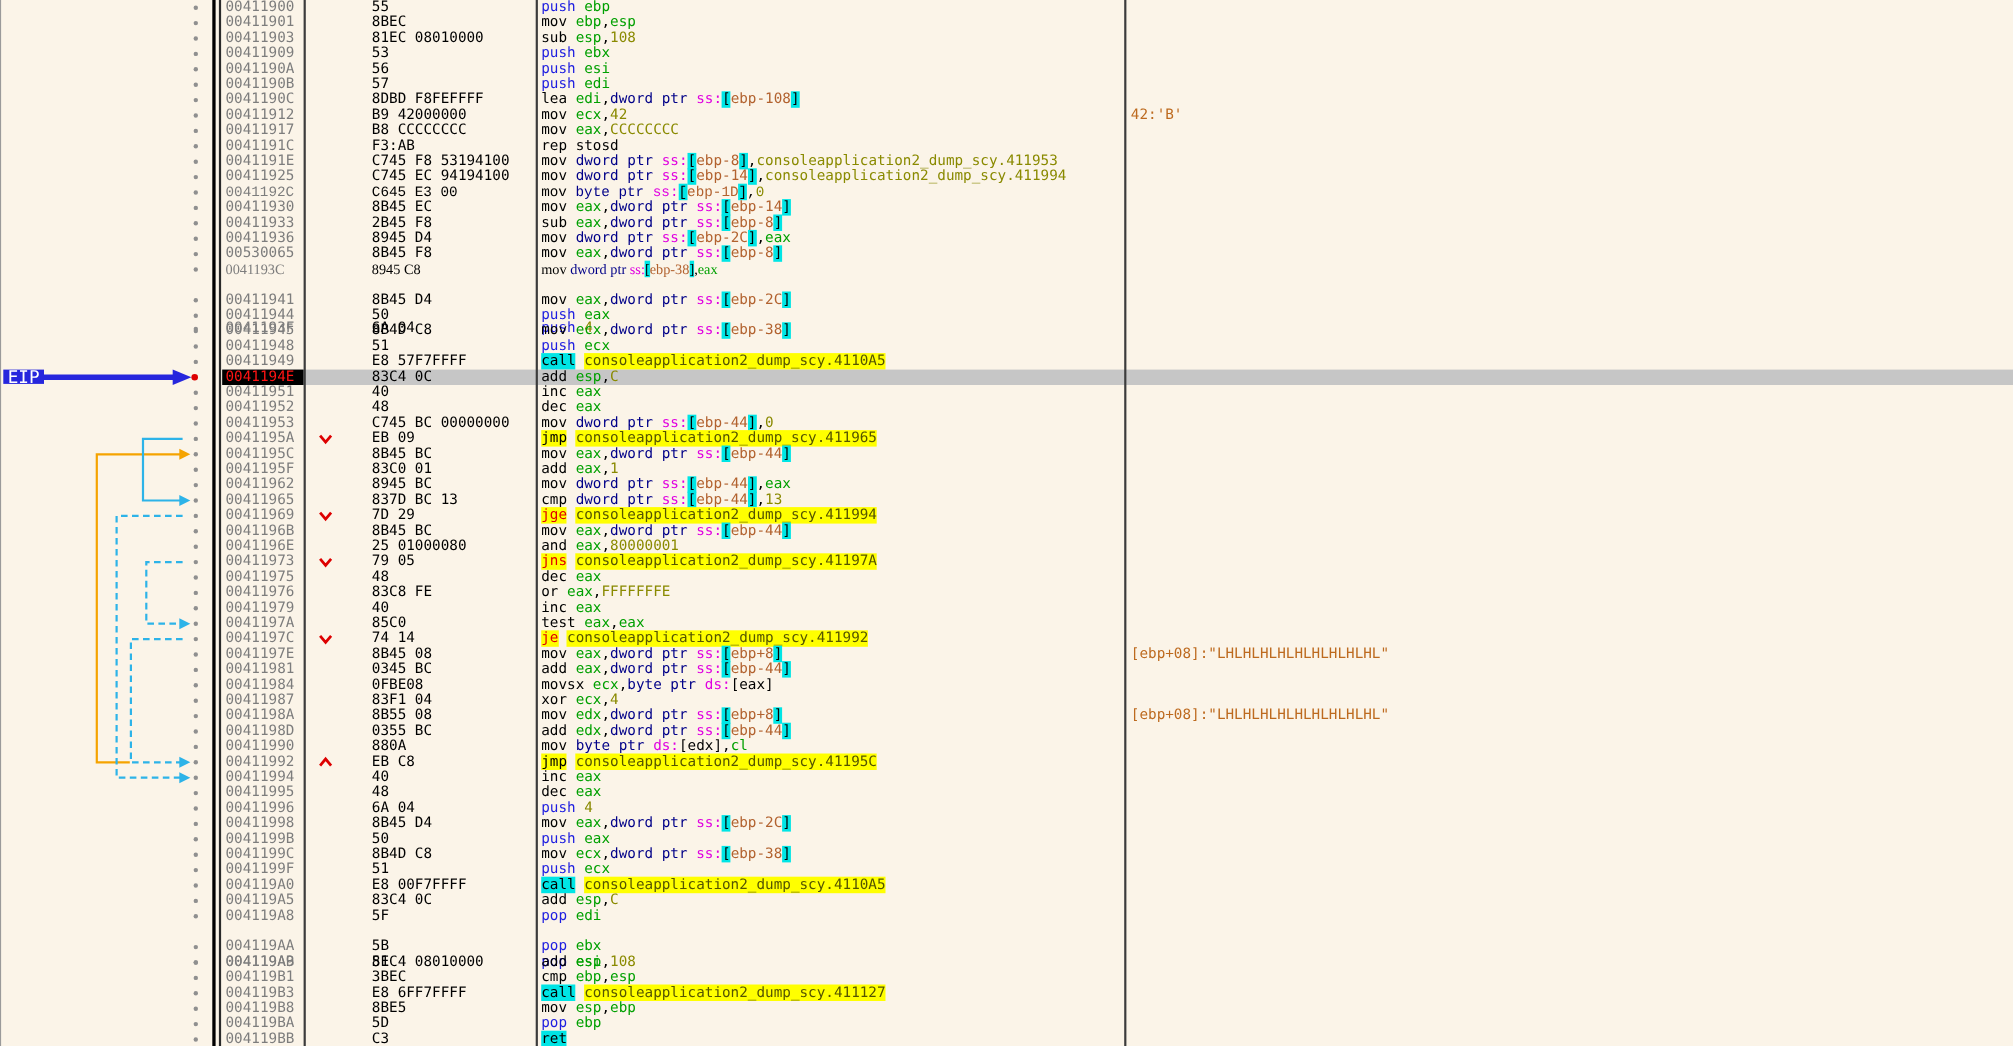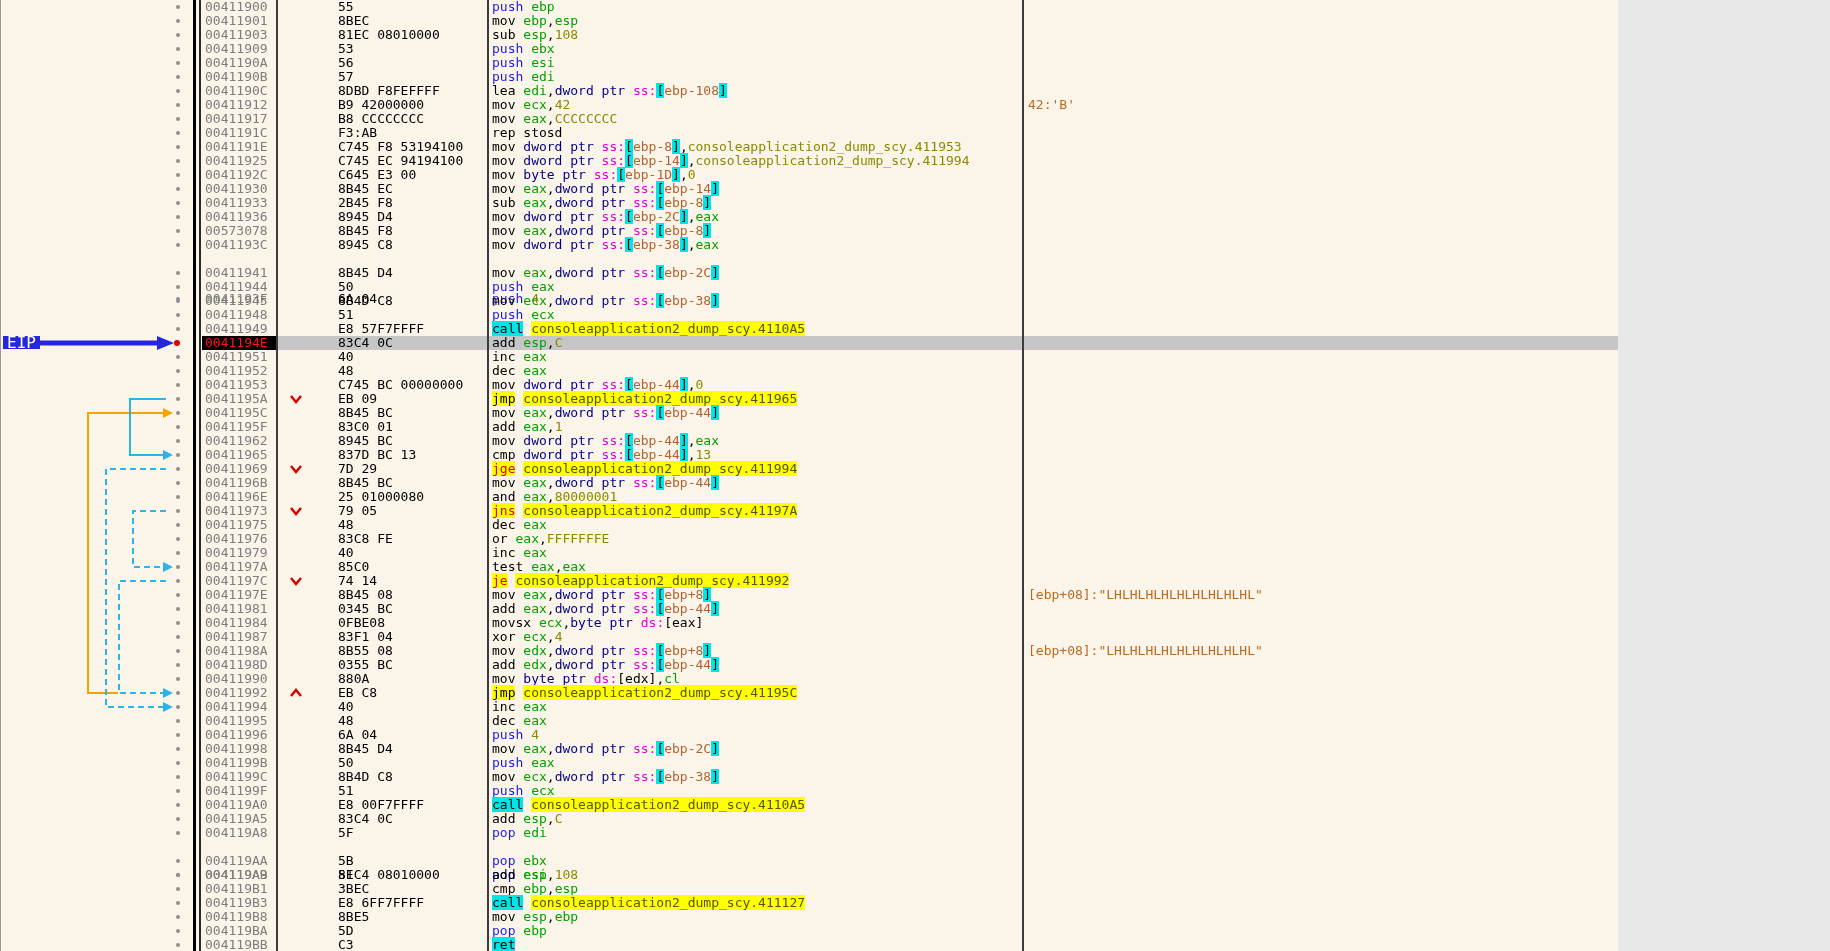--- a/index.html
+++ b/index.html
@@ -1,17 +1,17 @@
 <!DOCTYPE html>
 <html style="--bg: #fbf4e8; --addr_gray: #7d7d7d; --blue: #1d1de0; --green: #00a000; --olive: #8a8a00; --navy: #000088; --magenta: #e000e0; --sienna: #b2622f; --cyan_bg: #00e5e5; --yellow_bg: #ffff00; --target_olive: #555500; --jcc_red: #e00000; --comment: #bd6a1f; --band: #c6c6c6; --eip_blue: #2626dd; --eip_addr_bg: #000000; --eip_addr_fg: #ff1414; --arrow_cyan: #2db3e8; --arrow_orange: #f5a300; --caret_red: #dd0000; --border: #3c3c3c; --border_heavy: #000000; --edge: #9a9a9a;"><head>
 <meta charset="utf-8">
 <style>
   html,body{margin:0;padding:0;background:#e8e8e8;}
   .canvas{
-    position:relative;width:1618px;height:951px;overflow:hidden;
+    position:relative;width:1830px;height:951px;overflow:hidden;
     background:var(--bg,#fbf4e8);
     font-family:"DejaVu Sans Mono","Liberation Mono",monospace;
     font-size:13px;
   }
   .sep{position:absolute;top:0;height:951px;z-index:4;}
   .sep-edge{left:0;width:1px;background:var(--edge,#9a9a9a);}
   .sep-heavy{left:193px;width:3px;background:var(--border_heavy,#000);}
   .sep-thin2{left:199px;width:2px;background:#2a2a2a;}
   .sep-addr{left:276px;width:2px;background:var(--border,#3c3c3c);}
   .sep-bytes{left:487px;width:2px;background:var(--border,#3c3c3c);}
@@ -157,21 +157,21 @@
         <span class="cell addr">0041191E</span>
         <span class="cell bytes">C745 F8 53194100</span>
         <span class="cell code"><span class="k-mn">mov </span><span class="k-pt">dword ptr </span><span class="k-se">ss:</span><span class="k-lb">[</span><span class="k-in">ebp-8</span><span class="k-rb">]</span><span class="k-mn">,</span><span class="k-nm">consoleapplication2_dump_scy.411953</span></span>
       </div>
       <div class="row" style="top: 154px;">
         <span class="bullet"></span>
         <span class="cell addr">00411925</span>
         <span class="cell bytes">C745 EC 94194100</span>
         <span class="cell code"><span class="k-mn">mov </span><span class="k-pt">dword ptr </span><span class="k-se">ss:</span><span class="k-lb">[</span><span class="k-in">ebp-14</span><span class="k-rb">]</span><span class="k-mn">,</span><span class="k-nm">consoleapplication2_dump_scy.411994</span></span>
       </div>
-      <div class="row" style="top: 168px;">
+      <div class="row" style="top: 168px; font-family: Liberation Mono, monospace;">
         <span class="bullet"></span>
         <span class="cell addr">0041192C</span>
         <span class="cell bytes">C645 E3 00</span>
         <span class="cell code"><span class="k-mn">mov </span><span class="k-pt">byte ptr </span><span class="k-se">ss:</span><span class="k-lb">[</span><span class="k-in">ebp-1D</span><span class="k-rb">]</span><span class="k-mn">,</span><span class="k-nm">0</span></span>
       </div>
       <div class="row" style="top: 182px;">
         <span class="bullet"></span>
         <span class="cell addr">00411930</span>
         <span class="cell bytes">8B45 EC</span>
         <span class="cell code"><span class="k-mn">mov </span><span class="k-rg">eax</span><span class="k-mn">,</span><span class="k-pt">dword ptr </span><span class="k-se">ss:</span><span class="k-lb">[</span><span class="k-in">ebp-14</span><span class="k-rb">]</span></span>
@@ -183,25 +183,25 @@
         <span class="cell code"><span class="k-mn">sub </span><span class="k-rg">eax</span><span class="k-mn">,</span><span class="k-pt">dword ptr </span><span class="k-se">ss:</span><span class="k-lb">[</span><span class="k-in">ebp-8</span><span class="k-rb">]</span></span>
       </div>
       <div class="row" style="top: 210px;">
         <span class="bullet"></span>
         <span class="cell addr">00411936</span>
         <span class="cell bytes">8945 D4</span>
         <span class="cell code"><span class="k-mn">mov </span><span class="k-pt">dword ptr </span><span class="k-se">ss:</span><span class="k-lb">[</span><span class="k-in">ebp-2C</span><span class="k-rb">]</span><span class="k-mn">,</span><span class="k-rg">eax</span></span>
       </div>
       <div class="row" style="top: 224px;">
         <span class="bullet"></span>
-        <span class="cell addr">00573078</span>
+        <span class="cell addr">00530065</span>
         <span class="cell bytes">8B45 F8</span>
         <span class="cell code"><span class="k-mn">mov </span><span class="k-rg">eax</span><span class="k-mn">,</span><span class="k-pt">dword ptr </span><span class="k-se">ss:</span><span class="k-lb">[</span><span class="k-in">ebp-8</span><span class="k-rb">]</span></span>
       </div>
-      <div class="row" style="top: 238px;">
+      <div class="row" style="top: 238px; font-family: Liberation Serif, serif;">
         <span class="bullet"></span>
         <span class="cell addr">0041193C</span>
         <span class="cell bytes">8945 C8</span>
         <span class="cell code"><span class="k-mn">mov </span><span class="k-pt">dword ptr </span><span class="k-se">ss:</span><span class="k-lb">[</span><span class="k-in">ebp-38</span><span class="k-rb">]</span><span class="k-mn">,</span><span class="k-rg">eax</span></span>
       </div>
       <div class="row" style="top: 252px; margin-top: 40px;">
         <span class="bullet"></span>
         <span class="cell addr">0041193F</span>
         <span class="cell bytes">6A 04</span>
         <span class="cell code"><span class="k-bl">push </span><span class="k-nm">4</span></span>

